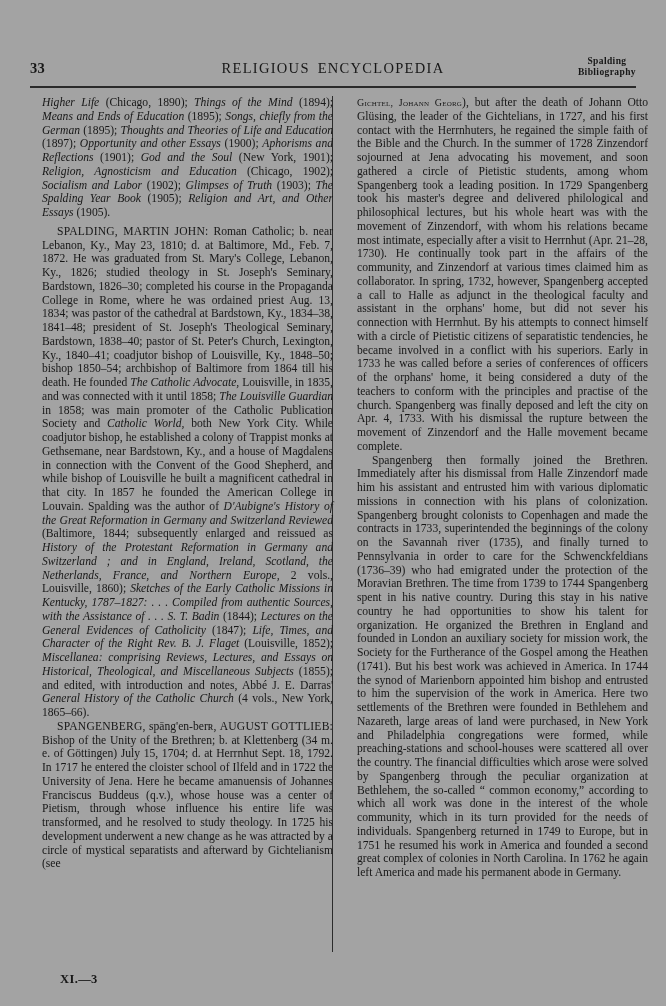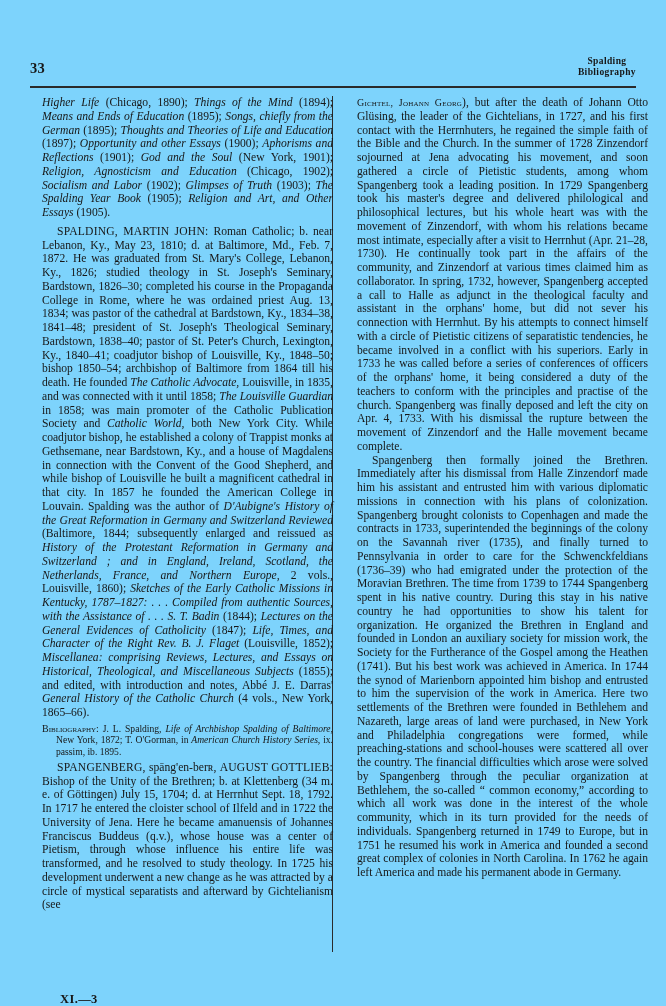--- a/index.html
+++ b/index.html
@@ -13,21 +13,21 @@
     font-family: "Liberation Serif", "DejaVu Serif", serif;
     color: #171717;
     position: relative;
     overflow: hidden;
   }
   .page {
     position: absolute;
     left: 0; top: 0;
     width: 666px;
     height: 1006px;
-    background: #7dd3fc;
+    background: #a3a3a3;
   }
   
   .runhead {
     position: absolute;
     left: 30px;
     top: 56px;
     width: 606px;
     height: 30px;
   }
   .folio {
@@ -113,48 +113,47 @@
     margin-left: -14px;
   }
   .pron { font-weight: normal; }
   .sig {
     position: absolute;
     left: 60px;
     top: 972px;
     font-size: 12.5px;
     font-weight: bold;
     letter-spacing: .4px;
-    margin-top: 20px;
   }
   .spacer { height: 5px; }
 </style>
 </head>
 <body>
 
 <div class="page">
 
   <div class="runhead">
     <span class="folio">33</span>
+    <span class="runtitle">RELIGIOUS ENCYCLOPEDIA</span>
     <span class="guidewords">
       <span>Spalding</span><br>
       <span>Bibliography</span>
     </span>
   </div>
   <div class="rule"></div>
   <div class="colrule"></div>
 
   <div class="col left">
 
     <p class="cont"><span class="it">Higher Life</span><span> (Chicago, 1890); </span><span class="it">Things of the Mind</span><span> (1894); </span><span class="it">Means and Ends of Education</span><span> (1895); </span><span class="it">Songs, chiefly from the German</span><span> (1895); </span><span class="it">Thoughts and Theories of Life and Education</span><span> (1897); </span><span class="it">Opportunity and other Essays</span><span> (1900); </span><span class="it">Aphorisms and Reflections</span><span> (1901); </span><span class="it">God and the Soul</span><span> (New York, 1901); </span><span class="it">Religion, Agnosticism and Education</span><span> (Chicago, 1902); </span><span class="it">Socialism and Labor</span><span> (1902); </span><span class="it">Glimpses of Truth</span><span> (1903); </span><span class="it">The Spalding Year Book</span><span> (1905); </span><span class="it">Religion and Art, and Other Essays</span><span> (1905).</span></p>
 
     <div class="spacer"></div>
 
     <p class="ind"><span class="hw">SPALDING, MARTIN JOHN:</span><span> Roman Catholic; b. near Lebanon, Ky., May 23, 1810; d. at Baltimore, Md., Feb. 7, 1872. He was graduated from St. Mary's College, Lebanon, Ky., 1826; studied theology in St. Joseph's Seminary, Bardstown, 1826–30; completed his course in the Propaganda College in Rome, where he was ordained priest Aug. 13, 1834; was pastor of the cathedral at Bardstown, Ky., 1834–38, 1841–48; president of St. Joseph's Theological Seminary, Bardstown, 1838–40; pastor of St. Peter's Church, Lexington, Ky., 1840–41; coadjutor bishop of Louisville, Ky., 1848–50; bishop 1850–54; archbishop of Baltimore from 1864 till his death. He founded </span><span class="it">The Catholic Advocate,</span><span> Louisville, in 1835, and was connected with it until 1858; </span><span class="it">The Louisville Guardian</span><span> in 1858; was main promoter of the Catholic Publication Society and </span><span class="it">Catholic World,</span><span> both New York City. While coadjutor bishop, he established a colony of Trappist monks at Gethsemane, near Bardstown, Ky., and a house of Magdalens in connection with the Convent of the Good Shepherd, and while bishop of Louisville he built a magnificent cathedral in that city. In 1857 he founded the American College in Louvain. Spalding was the author of </span><span class="it">D'Aubigne's History of the Great Reformation in Germany and Switzerland Reviewed</span><span> (Baltimore, 1844; subsequently enlarged and reissued as </span><span class="it">History of the Protestant Reformation in Germany and Switzerland ; and in England, Ireland, Scotland, the Netherlands, France, and Northern Europe,</span><span> 2 vols., Louisville, 1860); </span><span class="it">Sketches of the Early Catholic Missions in Kentucky, 1787–1827: . . . Compiled from authentic Sources, with the Assistance of . . . S. T. Badin</span><span> (1844); </span><span class="it">Lectures on the General Evidences of Catholicity</span><span> (1847); </span><span class="it">Life, Times, and Character of the Right Rev. B. J. Flaget</span><span> (Louisville, 1852); </span><span class="it">Miscellanea: comprising Reviews, Lectures, and Essays on Historical, Theological, and Miscellaneous Subjects</span><span> (1855); and edited, with introduction and notes, Abbé J. E. Darras' </span><span class="it">General History of the Catholic Church</span><span> (4 vols., New York, 1865–66).</span></p>
 
-    <p class="bib"><span class="lbl">Bibliography:</span><span> J. L. Spalding, </span><span class="it">Life of Archbishop Spalding of Baltimore,</span><span> New York, 1872; T. O'Gorman, in </span><span class="it">American Church History Series,</span><span> ix. passim, ib. 1895.</span></p>
 
     <p class="ind"><span class="hw">SPANGENBERG,</span><span class="pron"> spāng'en-berʀ, </span><span class="hw">AUGUST GOTTLIEB:</span><span> Bishop of the Unity of the Brethren; b. at Klettenberg (34 m. e. of Göttingen) July 15, 1704; d. at Herrnhut Sept. 18, 1792. In 1717 he entered the cloister school of Ilfeld and in 1722 the University of Jena. Here he became amanuensis of Johannes Franciscus Buddeus (q.v.), whose house was a center of Pietism, through whose influence his entire life was transformed, and he resolved to study theology. In 1725 his development underwent a new change as he was attracted by a circle of mystical separatists and afterward by Gichtelianism (see</span></p>
   </div>
 
   <div class="col right">
 
     <p class="cont"><span class="sc">Gichtel, Johann Georg</span><span>), but after the death of Johann Otto Glüsing, the leader of the Gichtelians, in 1727, and his first contact with the Herrnhuters, he regained the simple faith of the Bible and the Church. In the summer of 1728 Zinzendorf sojourned at Jena advocating his movement, and soon gathered a circle of Pietistic students, among whom Spangenberg took a leading position. In 1729 Spangenberg took his master's degree and delivered philological and philosophical lectures, but his whole heart was with the movement of Zinzendorf, with whom his relations became most intimate, especially after a visit to Herrnhut (Apr. 21–28, 1730). He continually took part in the affairs of the community, and Zinzendorf at various times claimed him as collaborator. In spring, 1732, however, Spangenberg accepted a call to Halle as adjunct in the theological faculty and assistant in the orphans' home, but did not sever his connection with Herrnhut. By his attempts to connect himself with a circle of Pietistic citizens of separatistic tendencies, he became involved in a conflict with his superiors. Early in 1733 he was called before a series of conferences of officers of the orphans' home, it being considered a duty of the teachers to conform with the principles and practise of the church. Spangenberg was finally deposed and left the city on Apr. 4, 1733. With his dismissal the rupture between the movement of Zinzendorf and the Halle movement became complete.</span></p>
 
     <p class="ind">Spangenberg then formally joined the Brethren. Immediately after his dismissal from Halle Zinzendorf made him his assistant and entrusted him with various diplomatic missions in connection with his plans of colonization. Spangenberg brought colonists to Copenhagen and made the contracts in 1733, superintended the beginnings of the colony on the Savannah river (1735), and finally turned to Pennsylvania in order to care for the Schwenckfeldians (1736–39) who had emigrated under the protection of the Moravian Brethren. The time from 1739 to 1744 Spangenberg spent in his native country. During this stay in his native country he had opportunities to show his talent for organization. He organized the Brethren in England and founded in London an auxiliary society for mission work, the Society for the Furtherance of the Gospel among the Heathen (1741). But his best work was achieved in America. In 1744 the synod of Marienborn appointed him bishop and entrusted to him the supervision of the work in America. Here two settlements of the Brethren were founded in Bethlehem and Nazareth, large areas of land were purchased, in New York and Philadelphia congregations were formed, while preaching-stations and school-houses were scattered all over the country. The financial difficulties which arose were solved by Spangenberg through the peculiar organization at Bethlehem, the so-called “ common economy,” according to which all work was done in the interest of the whole community, which in its turn provided for the needs of individuals. Spangenberg returned in 1749 to Europe, but in 1751 he resumed his work in America and founded a second great complex of colonies in North Carolina. In 1762 he again left America and made his permanent abode in Germany.</p>
   </div>

